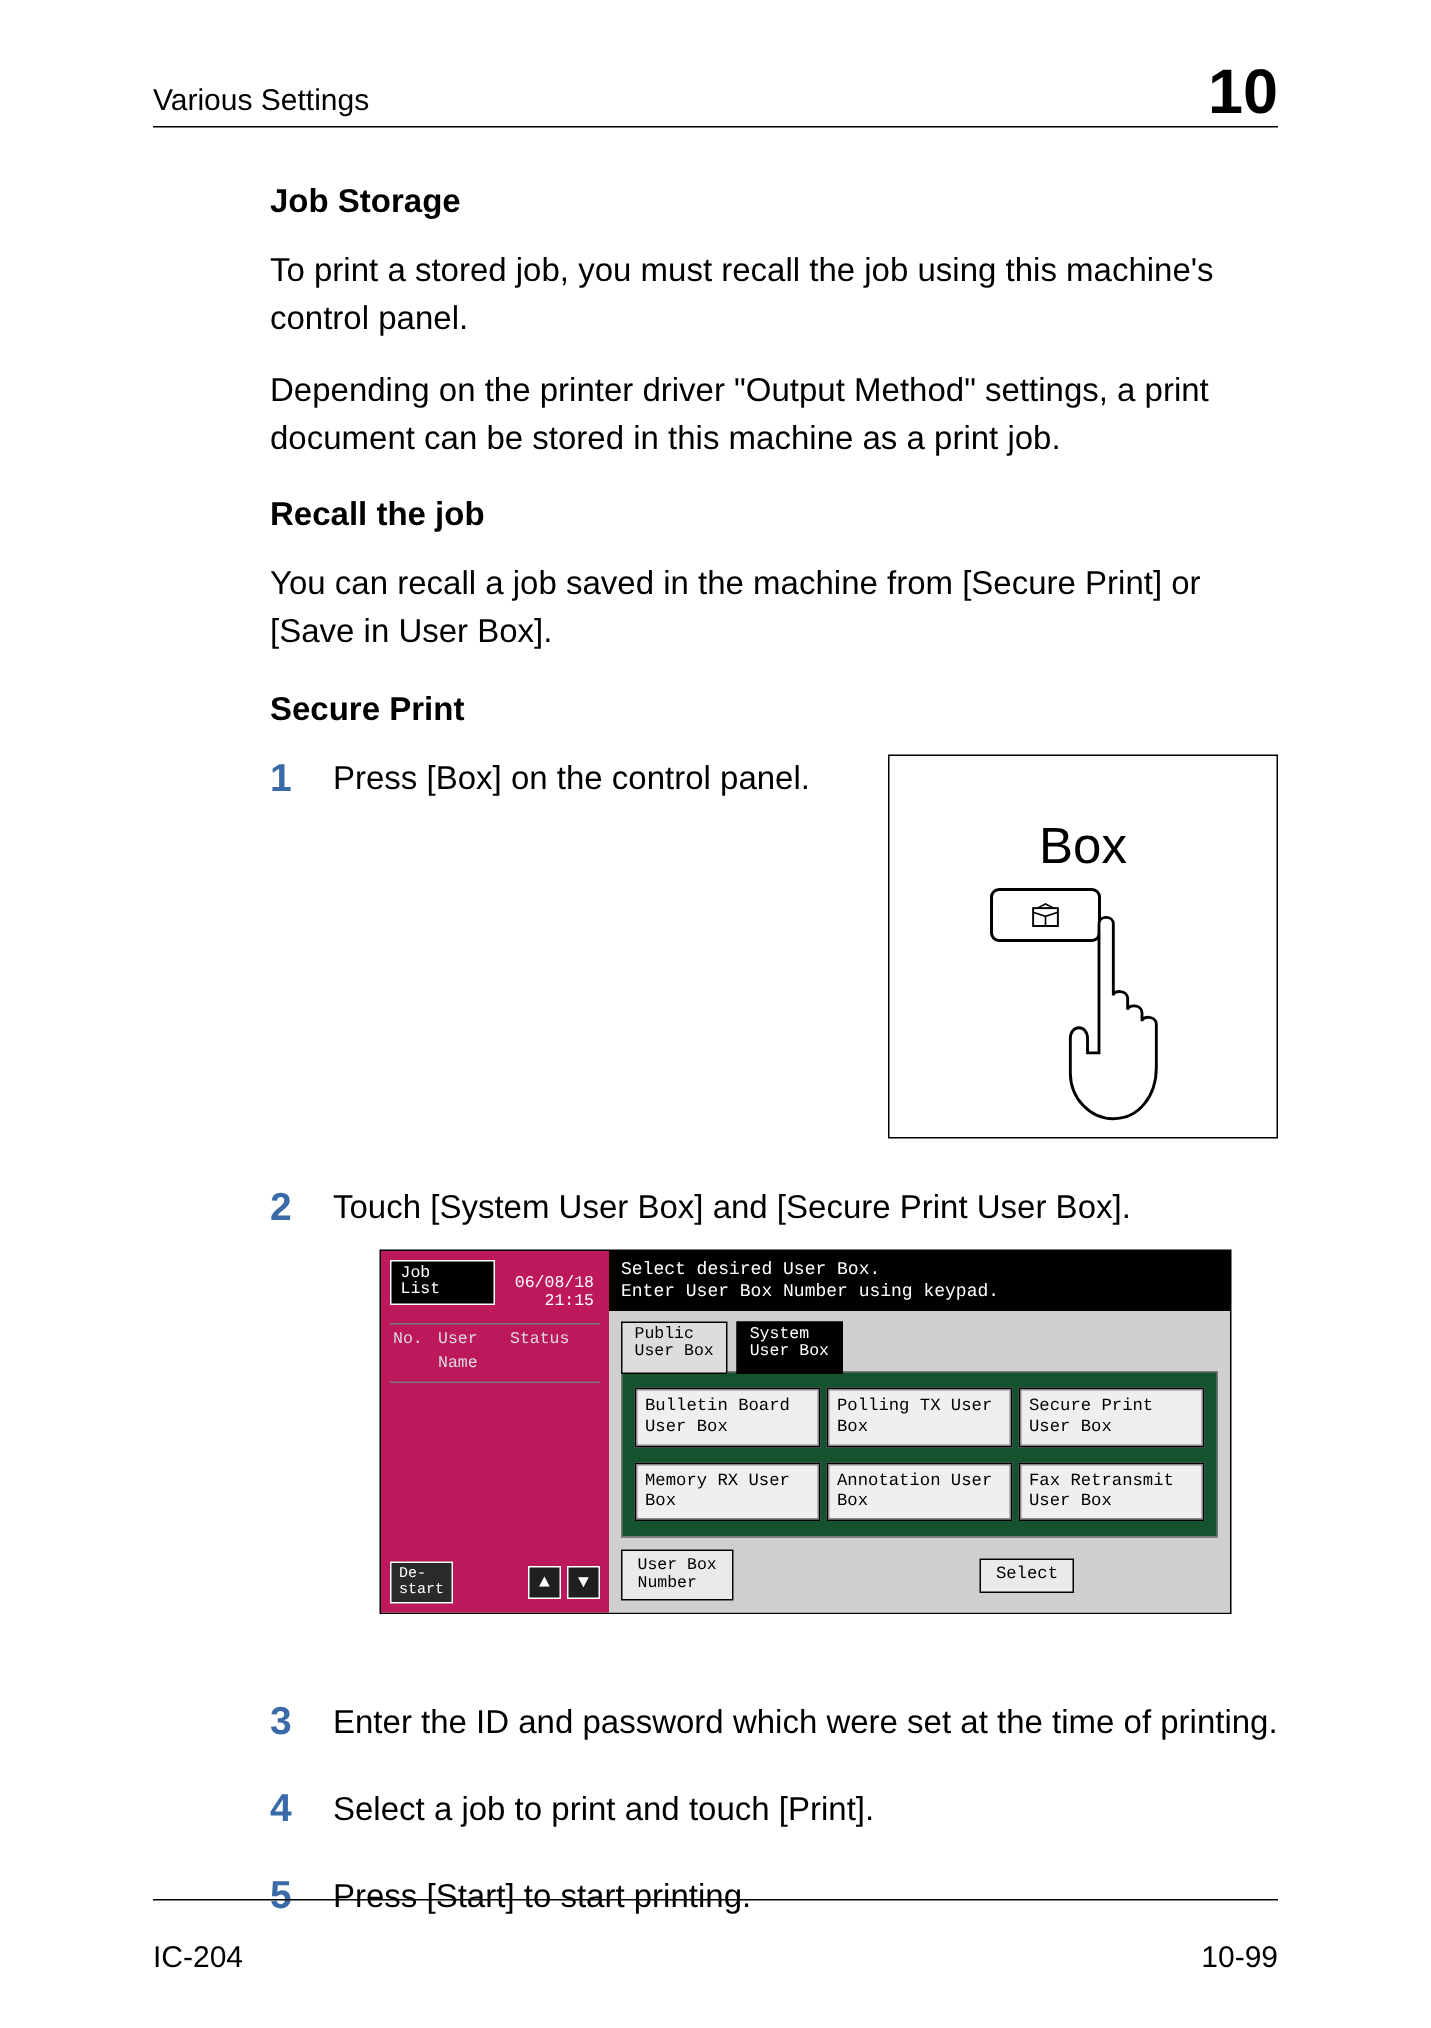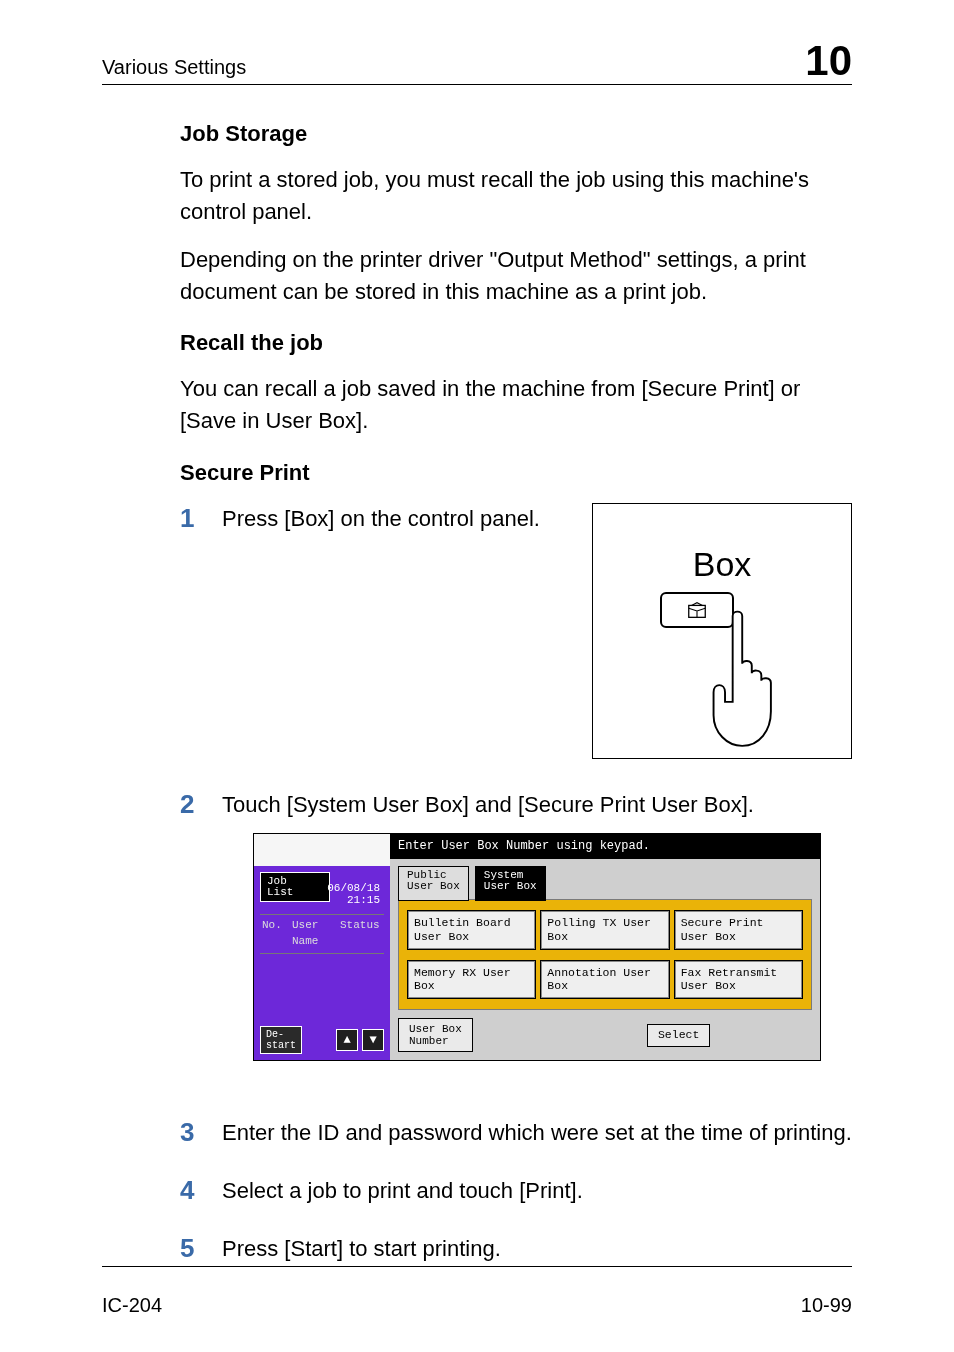--- a/index.html
+++ b/index.html
@@ -19,36 +19,36 @@
 
     .row1 { display:flex; align-items:flex-start; }
     .boxfig { width:260px; height:256px; border:1.5px solid #000; position:relative; flex-shrink:0; margin-left:auto; }
     .boxfig .lbl { position:absolute; top:36px; left:0; right:0; text-align:center; font-size:34px; }
     .boxfig .btn { position:absolute; top:88px; left:50%; transform:translateX(-62px); width:74px; height:36px; border:2px solid #000; border-radius:6px; display:flex; align-items:center; justify-content:center; }
     .boxfig .btn svg { width:22px; height:22px; }
     .boxfig .finger { position:absolute; top:102px; left:50%; transform:translateX(-18px); }
     .boxfig .finger svg { width:86px; height:144px; }
 
     .panel { width:568px; border:1.5px solid #000; background:#f6f6f6; display:flex; font-size:13px; font-family:"Courier New",monospace; }
-    .panel .pl { width:136px; background:#6d28d9; color:#fff; padding:6px; display:flex; flex-direction:column; gap:8px;margin-top:32px; }
+    .panel .pl { width:152px; background:#be185d; color:#fff; padding:6px; display:flex; flex-direction:column; gap:8px; }
     .panel .pr { flex:1; background:#cfcfcf; display:flex; flex-direction:column; }
     .jobtab { background:#000; border:1px solid #fff; padding:3px 6px; width:70px; font-size:11px; line-height:1; }
     .datetime { font-size:11px; text-align:right; line-height:1.1; margin-top:-28px; padding-right:4px; }
     .colh { display:flex; gap:8px; font-size:11px; color:#dcdcdc; border-top:1px solid #777; border-bottom:1px solid #777; padding:3px 2px; }
     .colh span:nth-child(1){width:22px;} .colh span:nth-child(2){width:40px;} .colh span:nth-child(3){flex:1;}
     .plspacer { flex:1; }
     .delrow { display:flex; align-items:center; gap:4px; }
     .delbtn { border:1px solid #fff; background:#2a2a2a; font-size:10px; padding:2px 5px; line-height:1.1; }
     .arr { width:22px; height:22px; border:1px solid #fff; background:#1f1f1f; display:flex; align-items:center; justify-content:center; font-size:12px; }
 
     .pr-top { background:#000; color:#fff; padding:5px 8px; font-size:12px; line-height:1.25; }
     .tabs { display:flex; gap:6px; padding:5px 8px 0 8px; }
     .tab { border:1px solid #000; background:#ddd; padding:3px 8px 8px 8px; font-size:11px; line-height:1; position:relative; top:2px; }
     .tab.active { background:#000; color:#fff; }
-    .grid { background:#eab308; border:1px solid #7a7a7a; margin:0 8px; padding:10px 8px; display:grid; grid-template-columns:repeat(3,1fr); gap:10px 4px; }
+    .grid { background:#14532d; border:1px solid #7a7a7a; margin:0 8px; padding:10px 8px; display:grid; grid-template-columns:repeat(3,1fr); gap:10px 4px; }
     .opt { background:#efefef; border:1.5px solid #000; padding:5px 6px; font-size:11.5px; line-height:1.2; min-height:38px; box-shadow:inset 0 0 0 1px #888; }
     .pr-bot { display:flex; align-items:center; gap:14px; padding:8px; }
     .pill { border:1.5px solid #000; background:#eaeaea; padding:4px 10px; font-size:11.5px; line-height:1.1; }
     .pill.small { font-size:11px; }
     .pwrap { display:flex; justify-content:center; margin:12px 0 30px 0; }
   </style>
 </head>
 <body>
 
 <div class="page">
@@ -116,20 +116,21 @@
               <div class="delrow">
                 <div class="delbtn" style="white-space:pre-line;">De-
 start</div>
                 <div style="flex:1"></div>
                 <div class="arr">▲</div>
                 <div class="arr">▼</div>
               </div>
             </div>
             <div class="pr">
               <div class="pr-top">
+                <div>Select desired User Box.</div>
                 <div>Enter User Box Number using keypad.</div>
               </div>
               <div class="tabs">
                 <div class="tab" style="white-space:pre-line;">Public
 User Box</div>
                 <div class="tab active" style="white-space:pre-line;">System
 User Box</div>
               </div>
               <div class="grid">
                 <div class="opt">Bulletin Board User Box</div>

